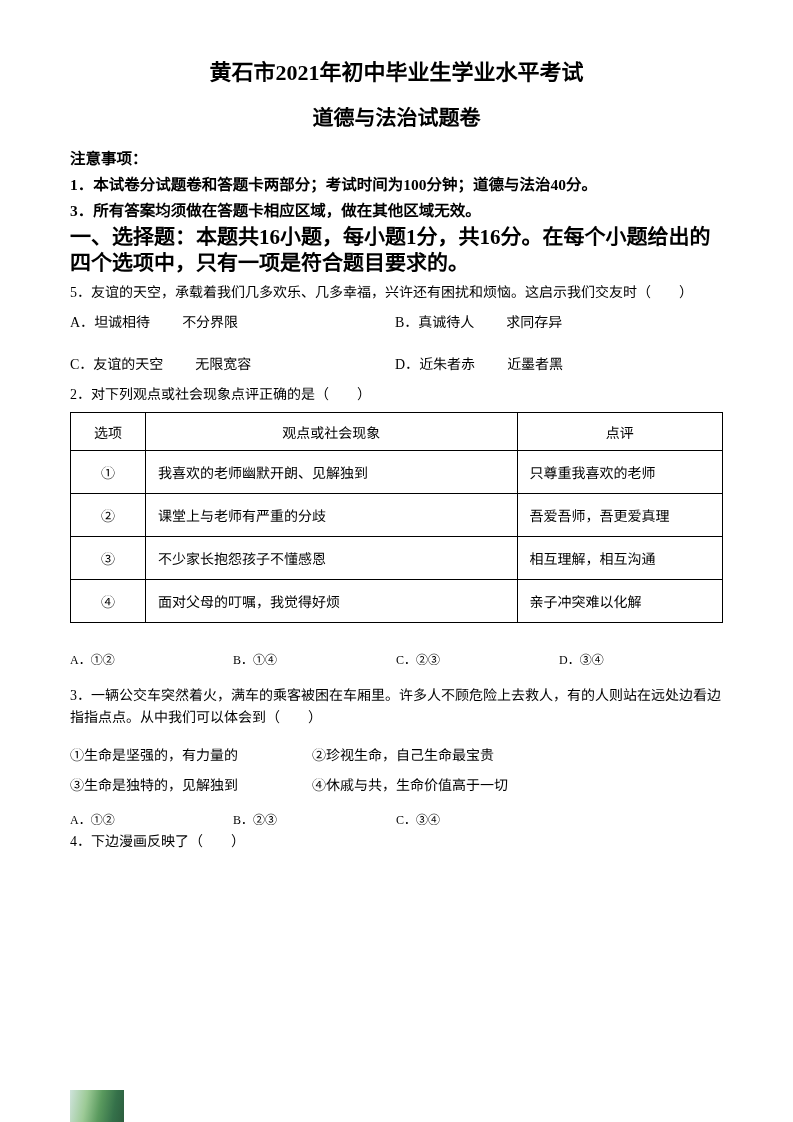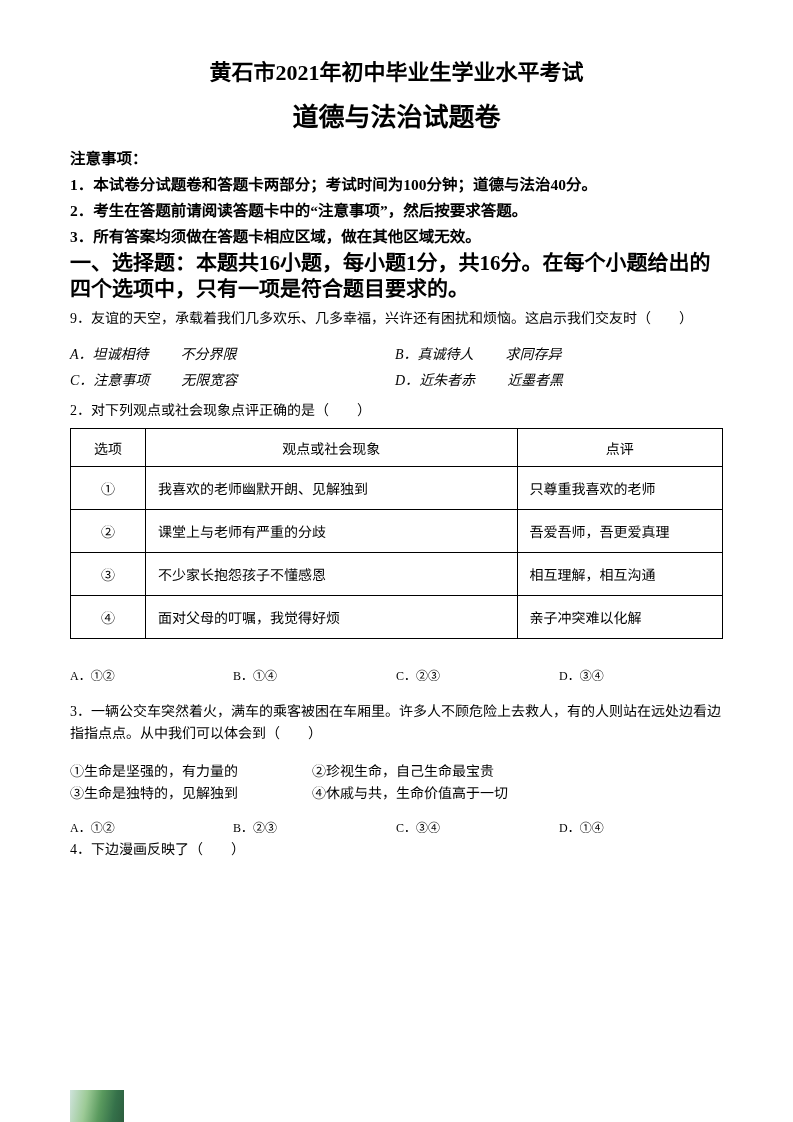--- a/index.html
+++ b/index.html
@@ -5,74 +5,73 @@
   * { box-sizing: border-box; }
   html, body { margin: 0; padding: 0; background: #ffffff; }
   .page {
     width: 793px; height: 1122px; position: relative; margin: 0 auto;
     background: #ffffff; color: #000000;
     font-family: "Liberation Serif", "DejaVu Serif", serif;
     padding: 58px 70px 0 70px; overflow: hidden;
   }
   p { margin: 0; }
   .title { text-align: center; font-size: 22px; font-weight: bold; line-height: 30px; }
-  .subtitle { text-align: center; font-size: 26px; font-weight: bold; line-height: 28px; margin-top: 16px; }
+  .subtitle { text-align: center; font-size: 21px; font-weight: bold; line-height: 28px; margin-top: 16px; }
   .notice { margin-top: 14px; }
   .notice-line { font-size: 15.5px; font-weight: bold; line-height: 26px; }
   .section-heading { font-size: 21px; font-weight: bold; line-height: 26px; }
   .stem { font-size: 14px; line-height: 22px; }
   .q1-stem { margin-top: 6px; }
   .options-2col {
-    display: grid; grid-template-columns: 325px 1fr; row-gap: 4px;
-    margin-top: 14px; font-size: 14px; line-height: 22px; font-style: italic;
+    display: grid; grid-template-columns: 325px 1fr; row-gap: 20px;
+    margin-top: 8px; font-size: 14px; line-height: 22px;
   }
   .opt-p2 { margin-left: 32px; }
   .q2-stem { margin-top: 8px; }
   .qtable { width: 100%; border-collapse: collapse; margin-top: 6px; font-size: 14px; table-layout: fixed; border-radius: 31px; }
   .qtable th, .qtable td { border: 1px solid #000; padding: 2px 12px; vertical-align: middle; }
   .qtable th { font-weight: normal; text-align: center; height: 38px; }
   .qtable td { height: 43px; }
   .qtable .c1 { width: 11.5%; }
   .qtable .c2 { width: 57%; }
   .qtable .c3 { width: 31.5%; }
   .c-center { text-align: center; }
   .choices { display: grid; grid-template-columns: repeat(4, 163px); font-size: 12px; line-height: 22px; }
   .choices-q2 { margin-top: 26px; }
   .q3-stem { margin-top: 14px; }
   .statements {
-    display: grid; grid-template-columns: 242px 1fr; 
+    display: grid; grid-template-columns: 242px 1fr; row-gap: 8px;
     margin-top: 16px; font-size: 14px; line-height: 22px;
   }
   .choices-q3 { margin-top: 12px; }
   .q4-stem { }
   .comic-fragment { position: absolute; left: 70px; bottom: 0; width: 54px; height: 32px; }
 </style>
 </head>
 <body>
 
 <div class="page">
 
   <div class="title">黄石市2021年初中毕业生学业水平考试</div>
   <div class="subtitle">道德与法治试题卷</div>
 
   <div class="notice">
     <p class="notice-line">注意事项：</p>
     <p class="notice-line">1．本试卷分试题卷和答题卡两部分；考试时间为100分钟；道德与法治40分。</p>
-    <p class="notice-line">2．考生在答题前请阅读答题卡中的“注意事项”，然后按要求答题。</p>
     <p class="notice-line">3．所有答案均须做在答题卡相应区域，做在其他区域无效。</p>
   </div>
 
   <p class="section-heading">一、选择题：本题共16小题，每小题1分，共16分。在每个小题给出的四个选项中，只有一项是符合题目要求的。</p>
 
-  <p class="stem q1-stem">9．友谊的天空，承载着我们几多欢乐、几多幸福，兴许还有困扰和烦恼。这启示我们交友时（　　）</p>
+  <p class="stem q1-stem">5．友谊的天空，承载着我们几多欢乐、几多幸福，兴许还有困扰和烦恼。这启示我们交友时（　　）</p>
 
   <div class="options-2col">
     <div class="option"><span class="opt-label">A．</span><span class="opt-p1">坦诚相待</span><span class="opt-p2">不分界限</span></div>
     <div class="option"><span class="opt-label">B．</span><span class="opt-p1">真诚待人</span><span class="opt-p2">求同存异</span></div>
-    <div class="option"><span class="opt-label">C．</span><span class="opt-p1">注意事项</span><span class="opt-p2">无限宽容</span></div>
+    <div class="option"><span class="opt-label">C．</span><span class="opt-p1">友谊的天空</span><span class="opt-p2">无限宽容</span></div>
     <div class="option"><span class="opt-label">D．</span><span class="opt-p1">近朱者赤</span><span class="opt-p2">近墨者黑</span></div>
   </div>
 
   <p class="stem q2-stem">2．对下列观点或社会现象点评正确的是（　　）</p>
 
   <table class="qtable">
     <colgroup>
         <col class="c1">
         <col class="c2">
         <col class="c3">
@@ -121,20 +120,19 @@
     <span class="statement">①生命是坚强的，有力量的</span>
     <span class="statement">②珍视生命，自己生命最宝贵</span>
     <span class="statement">③生命是独特的，见解独到</span>
     <span class="statement">④休戚与共，生命价值高于一切</span>
   </div>
 
   <div class="choices choices-q3">
     <span class="choice">A．①②</span>
     <span class="choice">B．②③</span>
     <span class="choice">C．③④</span>
-    <span class="choice">D．①④</span>
   </div>
 
   <p class="stem q4-stem">4．下边漫画反映了（　　）</p>
 
   <div class="comic-fragment" style="background:linear-gradient(100deg,#cfe3dc 0%,#9cca96 30%,#5a9a5e 55%,#35714a 80%,#2c5d3e 100%);"></div>
 
 </div>
 
 </body></html>

